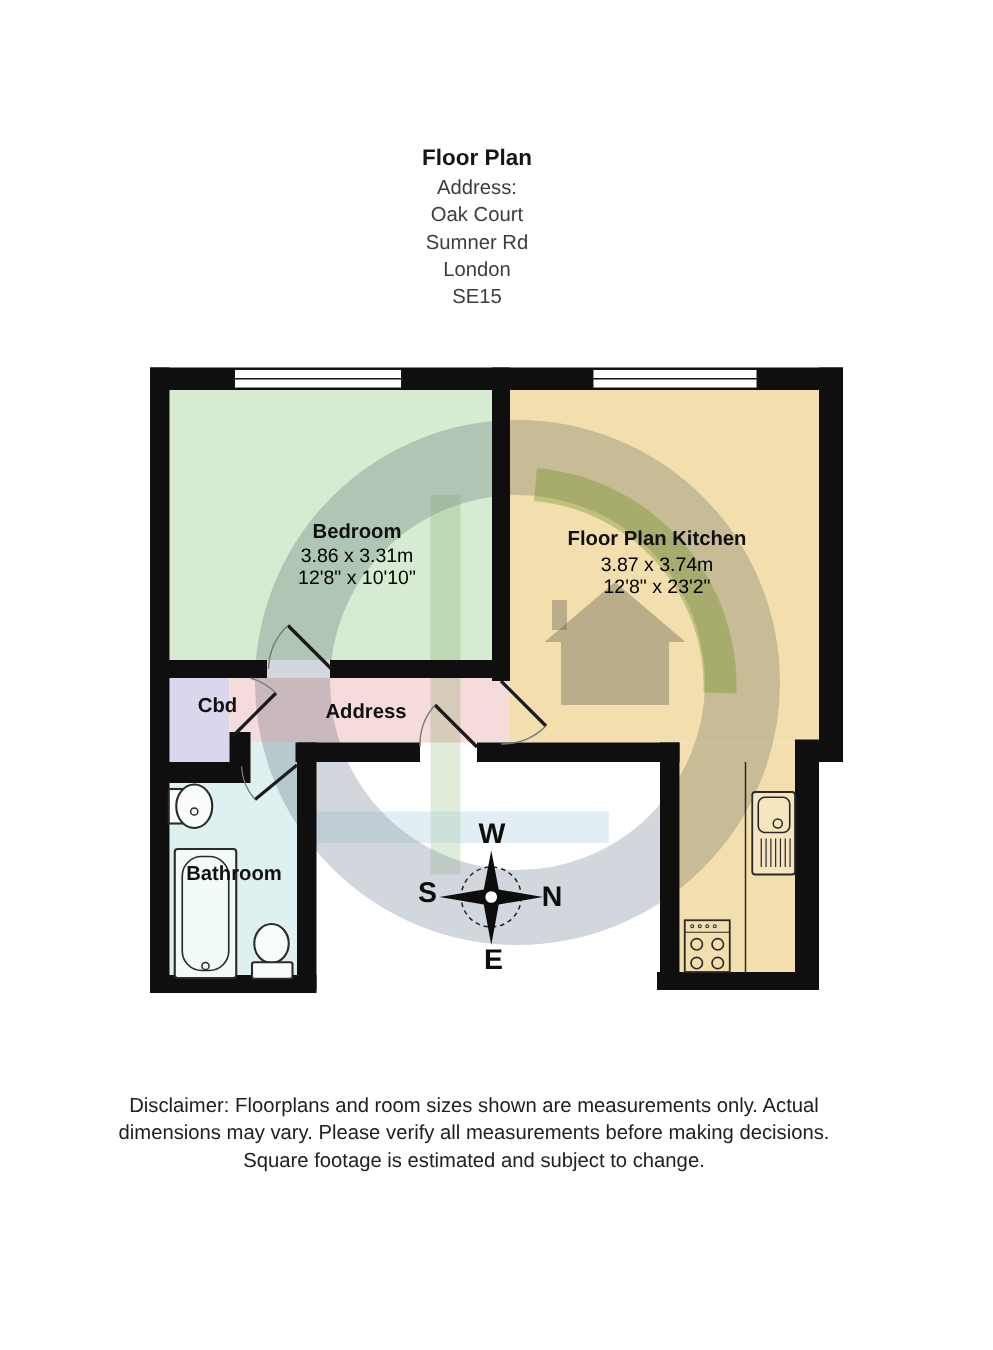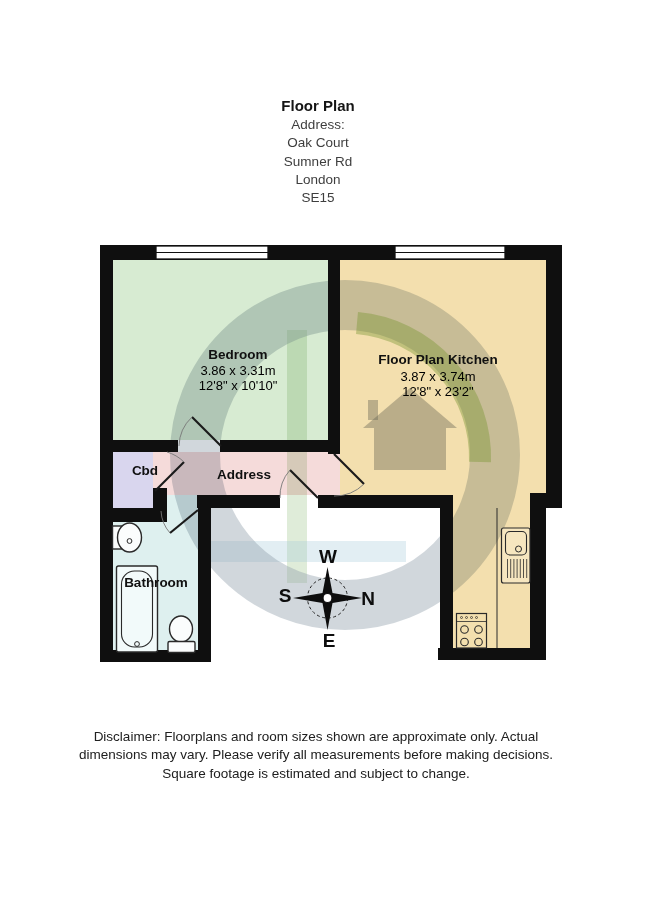--- a/index.html
+++ b/index.html
@@ -171,16 +171,16 @@
 <div class="pl room-name" style="left:145px;top:470px;">Cbd</div>
 <div class="pl room-name" style="left:244px;top:474px;">Address</div>
 <div class="pl room-name" style="left:156px;top:582px;">Bathroom</div>
 
 <div class="pl compass-letter" style="left:328px;top:557px;">W</div>
 <div class="pl compass-letter" style="left:285px;top:596px;">S</div>
 <div class="pl compass-letter" style="left:368px;top:599px;">N</div>
 <div class="pl compass-letter" style="left:329px;top:641px;">E</div>
 
 <div id="disclaimer" class="abs">
-  <div><span class="bold">Disclaimer:</span> <span>Floorplans and room sizes shown are approximate only. Actual</span></div>
+  <div><span class="bold">Disclaimer:</span> <span>Floorplans and room sizes shown are measurements only. Actual</span></div>
   <div>dimensions may vary. Please verify all measurements before making decisions.</div>
   <div>Square footage is estimated and subject to change.</div>
 </div>
 
 </body></html>

